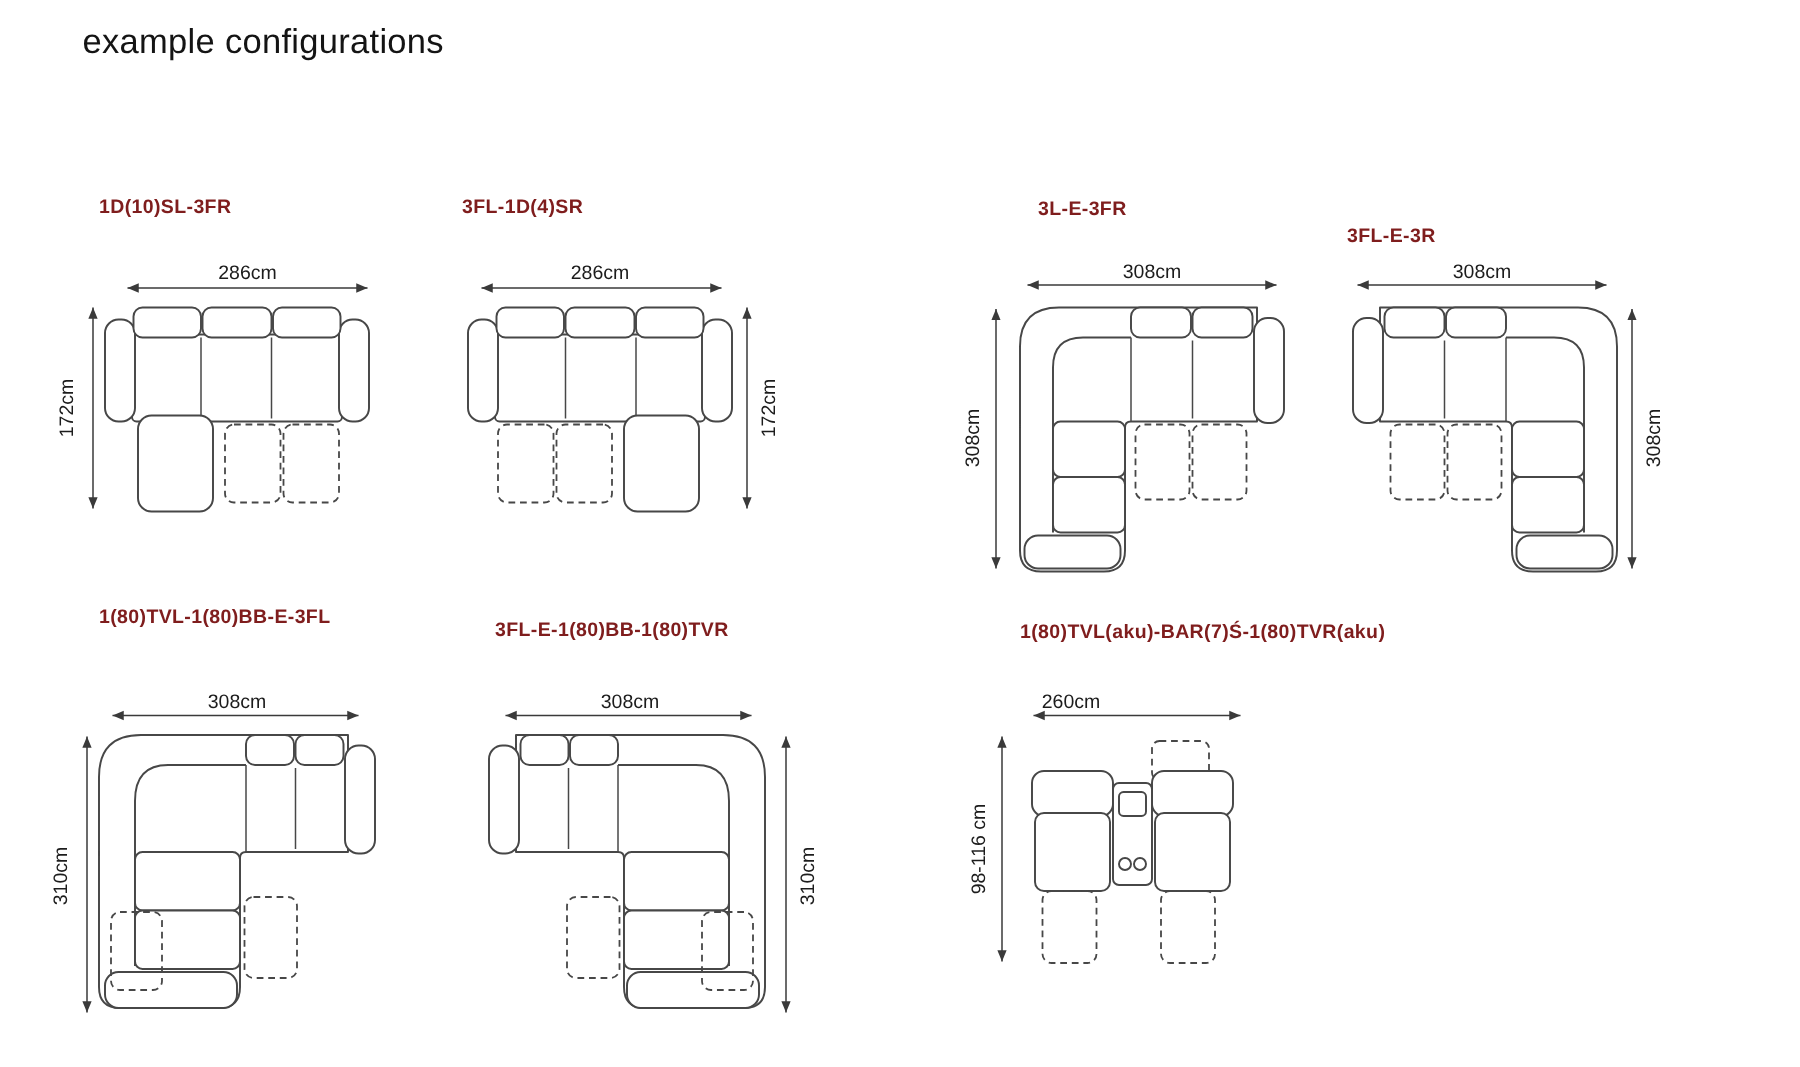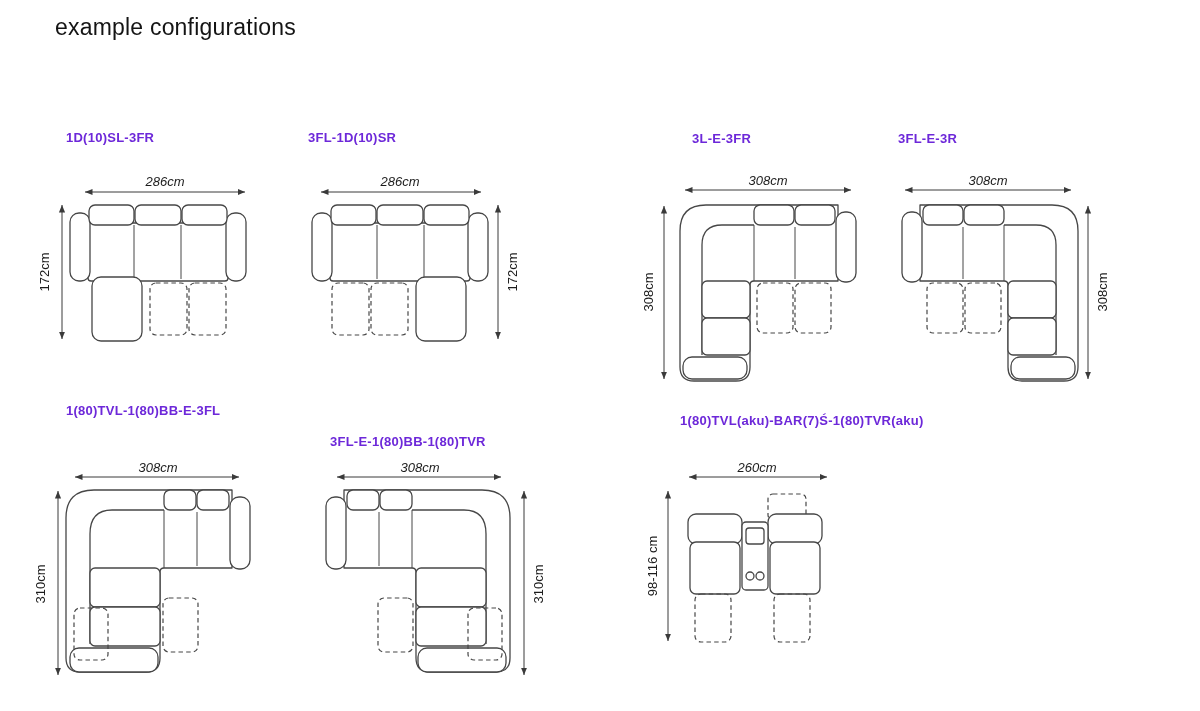--- a/index.html
+++ b/index.html
@@ -1,21 +1,21 @@
 <!DOCTYPE html>
 <html><head>
 <meta charset="utf-8">
 <style>
   html,body{margin:0;padding:0;}
   body{width:1200px;height:711px;background:#ffffff;overflow:hidden;position:relative;
        font-family:"Liberation Sans", sans-serif;color:#1a1a1a;}
   .canvas{position:absolute;left:0;top:0;width:1200px;height:587px;text-align:center;}
   .ptitle{position:absolute;left:55px;top:14px;font-size:23px;font-weight:400;color:#141414;letter-spacing:.2px;}
-  .ctitle{position:absolute;font-size:13px;font-weight:700;color:#6d28d9;letter-spacing:.25px;white-space:nowrap;}
-  .hlabel{position:absolute;transform:translateX(-50%);font-size:13px;color:#1c1c1c;white-space:nowrap;font-style:italic;}
+  .ctitle{position:absolute;font-size:13px;font-weight:700;color:#7f1d1d;letter-spacing:.25px;white-space:nowrap;}
+  .hlabel{position:absolute;transform:translateX(-50%);font-size:13px;color:#1c1c1c;white-space:nowrap;}
   .vlabel{position:absolute;transform:translate(-50%,-50%) rotate(-90deg);font-size:13px;color:#1c1c1c;white-space:nowrap;}
   svg.dimsvg,svg.sofa{position:absolute;overflow:visible;}
   .s{fill:#ffffff;stroke:#474747;stroke-width:1.3;stroke-linejoin:round;}
   .d{fill:none;stroke:#474747;stroke-width:1.2;stroke-dasharray:4.5 3.2;stroke-linejoin:round;}
   .l{stroke:#474747;stroke-width:1;fill:none;}
   .l2{stroke:#474747;stroke-width:1.3;fill:none;}
   .dim{stroke:#3a3a3a;stroke-width:1;}
 </style>
 </head>
 <body>
@@ -53,21 +53,21 @@
       <rect class="s" x="114" y="2" width="45" height="20" rx="6"></rect>
       <rect class="s" x="24" y="74" width="50" height="64" rx="9"></rect>
       <g>
         <rect class="d" x="82" y="80" width="37" height="52" rx="6"></rect>
         <rect class="d" x="121" y="80" width="37" height="52" rx="6"></rect>
       </g>
     </svg>
   </section>
 
   <section>
-    <div class="ctitle" style="left:308px;top:130px">3FL-1D(10)SR</div>
+    <div class="ctitle" style="left:308px;top:130px">3FL-1D(4)SR</div>
     <div class="hlabel" style="left:400px;top:174px">286cm</div>
     <svg class="dimsvg" style="left:320px;top:187px" width="162" height="10">
       <line class="dim" x1="1" y1="5" x2="161" y2="5" marker-start="url(#ah)" marker-end="url(#ah)"></line>
     </svg>
     <div class="vlabel" style="left:512px;top:272px">172cm</div>
     <svg class="dimsvg" style="left:493px;top:204px" width="10" height="136">
       <line class="dim" x1="5" y1="1" x2="5" y2="135" marker-start="url(#ah)" marker-end="url(#ah)"></line>
     </svg>
     <svg class="sofa" style="left:310px;top:203px" width="180" height="140" viewBox="0 0 180 140">
       <g transform="translate(180,0) scale(-1,1)">
@@ -110,21 +110,21 @@
       <rect class="s" x="24" y="115" width="48" height="37" rx="5"></rect>
       <rect class="s" x="5" y="154" width="64" height="22" rx="9"></rect>
       <g>
         <rect class="d" x="79" y="80" width="36" height="50" rx="6"></rect>
         <rect class="d" x="117" y="80" width="36" height="50" rx="6"></rect>
       </g>
     </svg>
   </section>
 
   <section>
-    <div class="ctitle" style="left:898px;top:131px">3FL-E-3R</div>
+    <div class="ctitle" style="left:898px;top:149px">3FL-E-3R</div>
     <div class="hlabel" style="left:988px;top:173px">308cm</div>
     <svg class="dimsvg" style="left:904px;top:185px" width="168" height="10">
       <line class="dim" x1="1" y1="5" x2="167" y2="5" marker-start="url(#ah)" marker-end="url(#ah)"></line>
     </svg>
     <div class="vlabel" style="left:1102px;top:292px">308cm</div>
     <svg class="dimsvg" style="left:1083px;top:205px" width="10" height="175">
       <line class="dim" x1="5" y1="1" x2="5" y2="174" marker-start="url(#ah)" marker-end="url(#ah)"></line>
     </svg>
     <svg class="sofa" style="left:900px;top:203px" width="180" height="180" viewBox="0 0 180 180">
       <g transform="translate(180,0) scale(-1,1)">
@@ -168,21 +168,21 @@
       <rect class="s" x="26" y="119" width="70" height="39" rx="5"></rect>
       <rect class="s" x="6" y="160" width="88" height="24" rx="9"></rect>
       <g>
         <rect class="d" x="10" y="120" width="34" height="52" rx="6"></rect>
         <rect class="d" x="99" y="110" width="35" height="54" rx="6"></rect>
       </g>
     </svg>
   </section>
 
   <section>
-    <div class="ctitle" style="left:330px;top:434px">3FL-E-1(80)BB-1(80)TVR</div>
+    <div class="ctitle" style="left:330px;top:412px">3FL-E-1(80)BB-1(80)TVR</div>
     <div class="hlabel" style="left:420px;top:460px">308cm</div>
     <svg class="dimsvg" style="left:336px;top:472px" width="166" height="10">
       <line class="dim" x1="1" y1="5" x2="165" y2="5" marker-start="url(#ah)" marker-end="url(#ah)"></line>
     </svg>
     <div class="vlabel" style="left:538px;top:584px">310cm</div>
     <svg class="dimsvg" style="left:519px;top:490px" width="10" height="186">
       <line class="dim" x1="5" y1="1" x2="5" y2="185" marker-start="url(#ah)" marker-end="url(#ah)"></line>
     </svg>
     <svg class="sofa" style="left:324px;top:488px" width="188" height="188" viewBox="0 0 188 188">
       <g transform="translate(188,0) scale(-1,1)">
@@ -199,21 +199,21 @@
         <g>
           <rect class="d" x="10" y="120" width="34" height="52" rx="6"></rect>
           <rect class="d" x="99" y="110" width="35" height="54" rx="6"></rect>
         </g>
       </g>
     </svg>
   </section>
 
   <section>
     <div class="ctitle" style="left:680px;top:413px">1(80)TVL(aku)-BAR(7)Ś-1(80)TVR(aku)</div>
-    <div class="hlabel" style="left:757px;top:460px">260cm</div>
+    <div class="hlabel" style="left:714px;top:460px">260cm</div>
     <svg class="dimsvg" style="left:688px;top:472px" width="140" height="10">
       <line class="dim" x1="1" y1="5" x2="139" y2="5" marker-start="url(#ah)" marker-end="url(#ah)"></line>
     </svg>
     <div class="vlabel" style="left:652px;top:566px">98-116 cm</div>
     <svg class="dimsvg" style="left:663px;top:490px" width="10" height="152">
       <line class="dim" x1="5" y1="1" x2="5" y2="151" marker-start="url(#ah)" marker-end="url(#ah)"></line>
     </svg>
     <svg class="sofa" style="left:680px;top:488px" width="150" height="158" viewBox="0 0 150 158">
       <rect class="d" x="88" y="6" width="38" height="26" rx="5"></rect>
       <rect class="s" x="8" y="26" width="54" height="30" rx="8"></rect>

